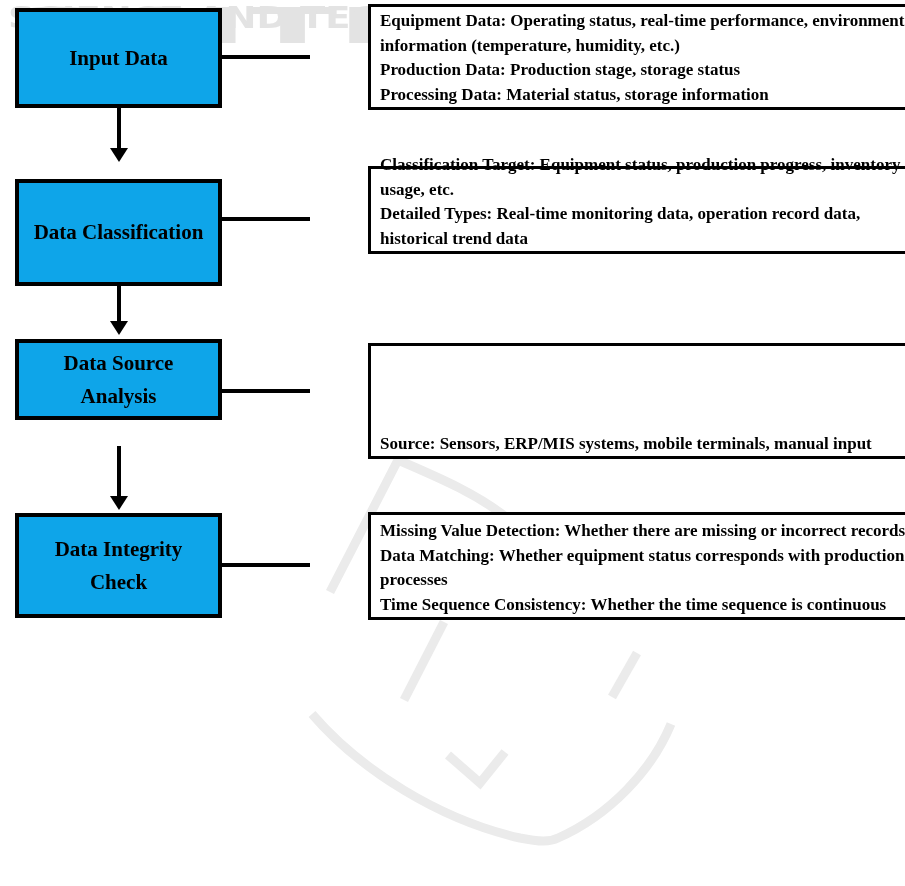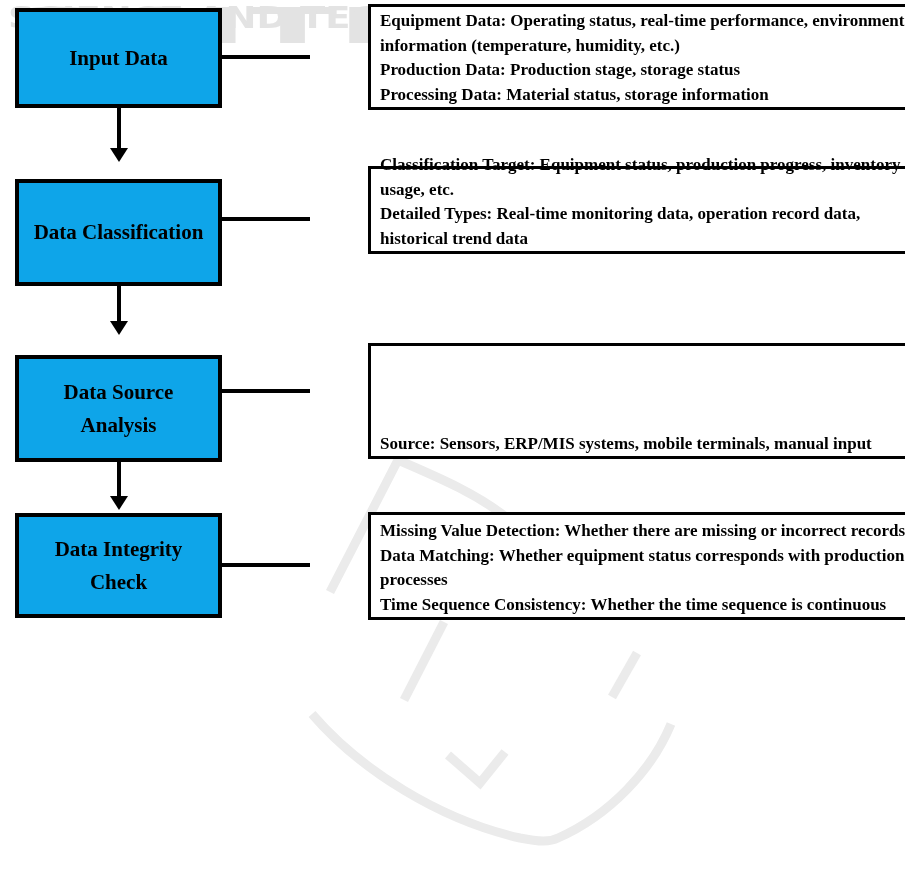--- a/index.html
+++ b/index.html
@@ -157,21 +157,21 @@
       <div class="detail-line">Classification Target: Equipment status, production progress, inventory usage, etc.</div>
       <div class="detail-line">Detailed Types: Real-time monitoring data, operation record data, historical trend data</div>
     </div>
   </div>
 
   <div class="v-arrow" style="top:272px; height:63px;">
     <div class="arrow-line"></div>
     <div class="arrow-head"></div>
   </div>
 
-  <div class="step-box" style="top:339px; height:107px;margin-top:16px;">
+  <div class="step-box" style="top:339px; height:81px;">
     <div class="step-label">Data Source
 Analysis</div>
   </div>
   <div class="connector" style="top:389px;"></div>
   <div class="detail-box" style="top:343px; height:116px;">
     <div class="detail-text">
       <div class="detail-line">Source: Sensors, ERP/MIS systems, mobile terminals, manual input</div>
     </div>
   </div>
 

